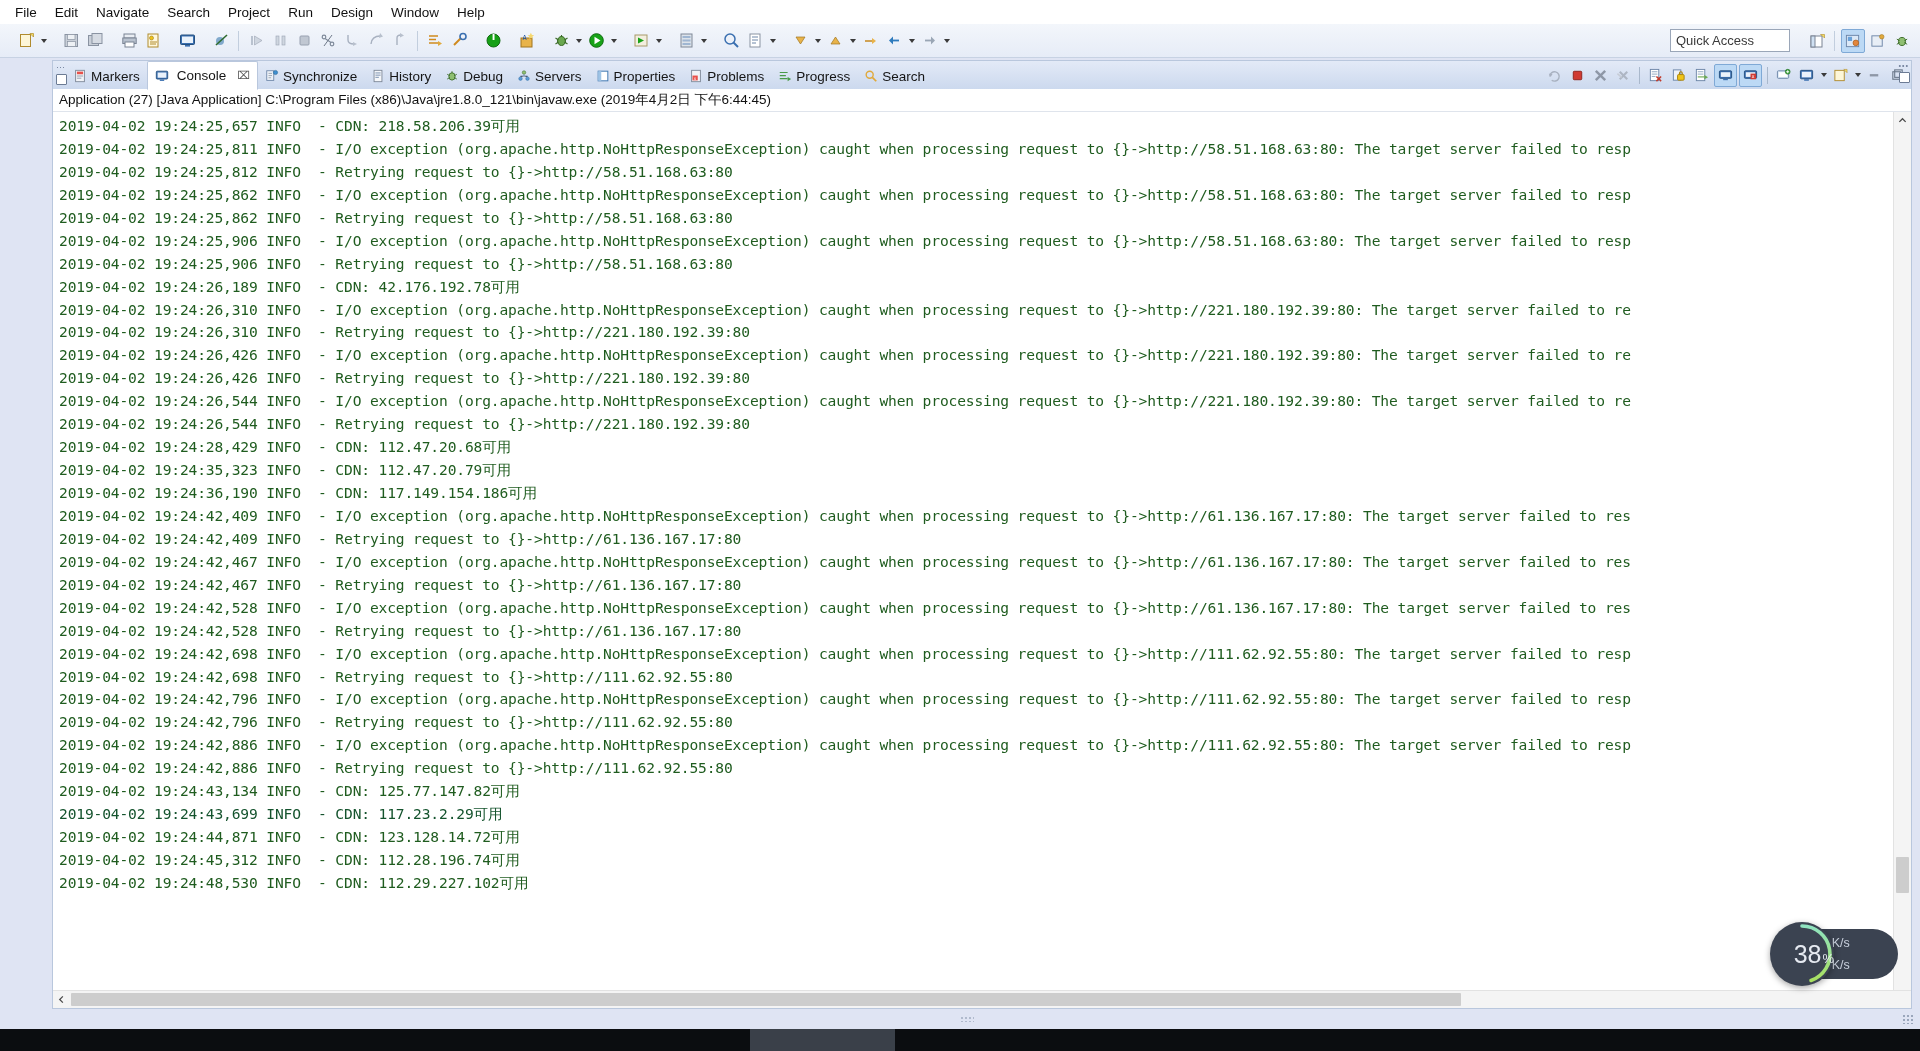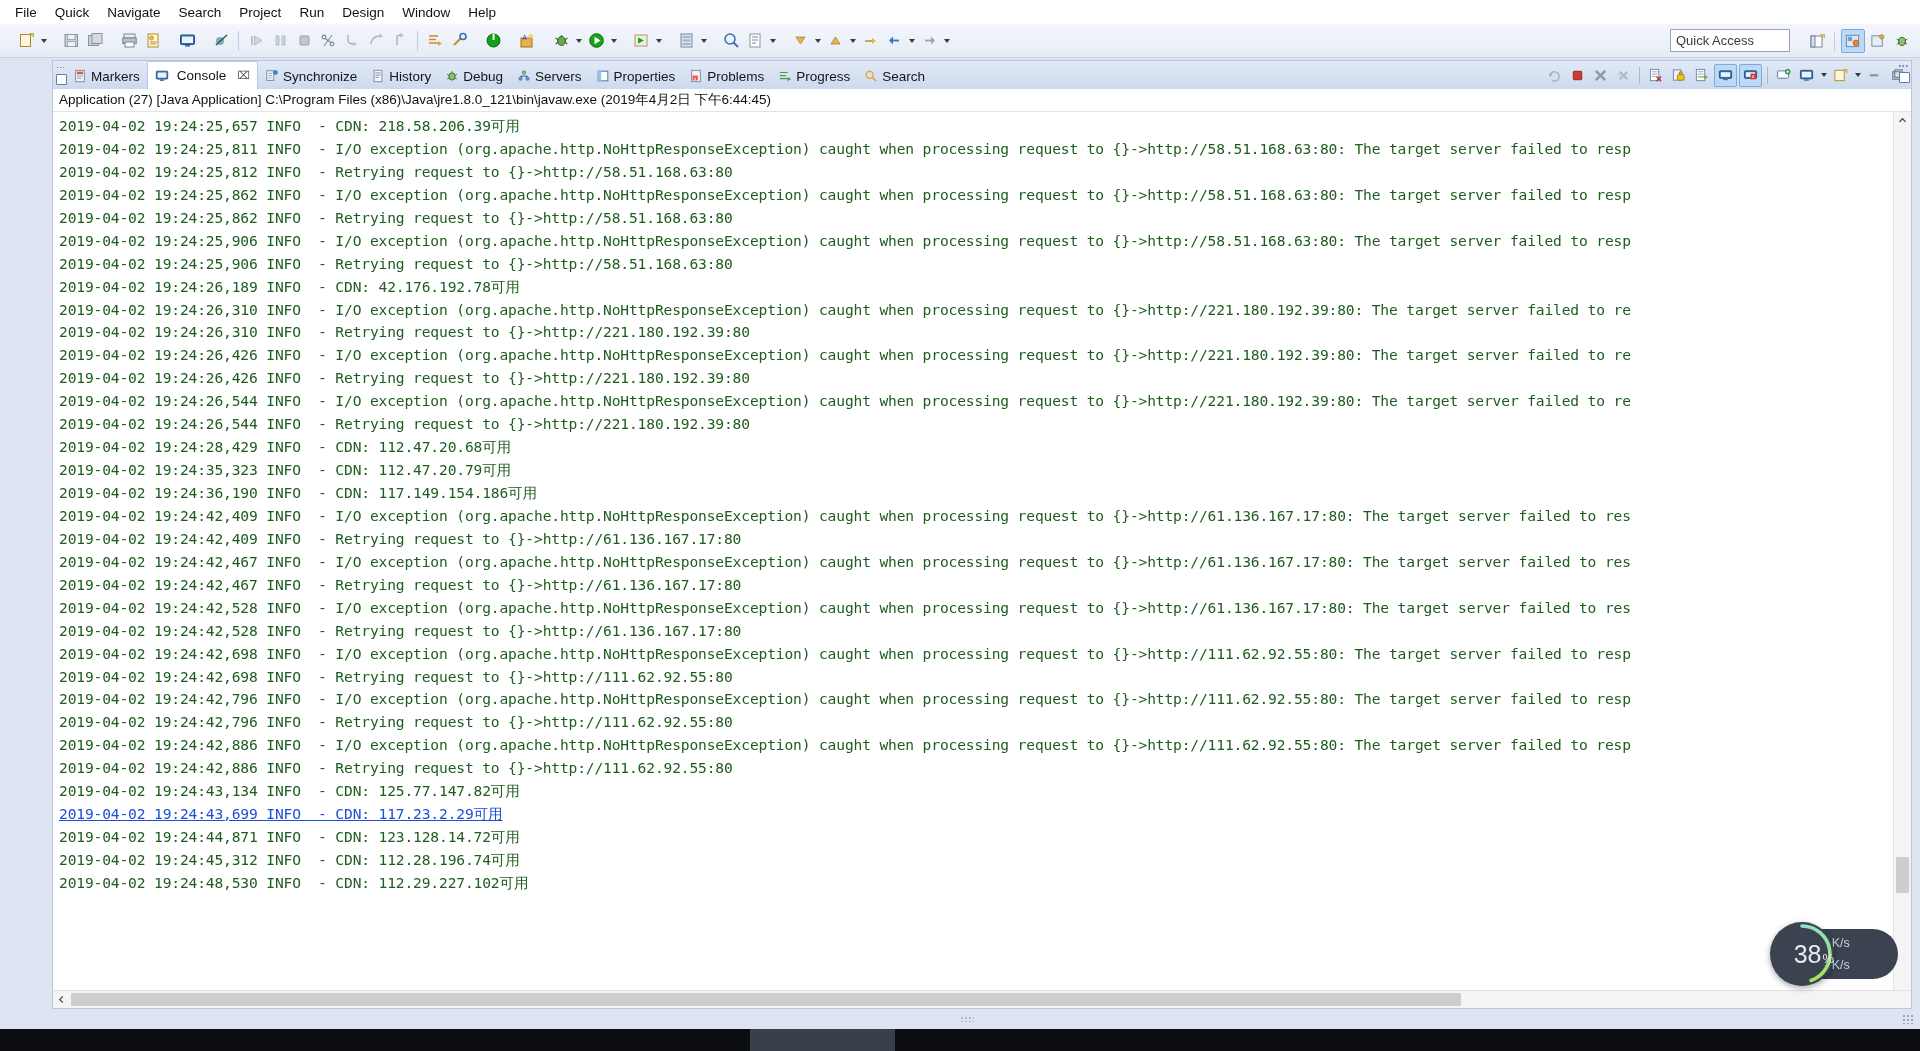--- a/index.html
+++ b/index.html
@@ -204,21 +204,21 @@
   .tb-seg{position:absolute;top:0;height:22px;background:#3a4049;}
 </style>
 </head>
 <body>
 
 <div class="app">
 
 
   <div class="menubar">
     <div class="menu-item">File</div>
-    <div class="menu-item">Quick</div>
+    <div class="menu-item">Edit</div>
     <div class="menu-item">Navigate</div>
     <div class="menu-item">Search</div>
     <div class="menu-item">Project</div>
     <div class="menu-item">Run</div>
     <div class="menu-item">Design</div>
     <div class="menu-item">Window</div>
     <div class="menu-item">Help</div>
   </div>
 
   <div class="toolbar">
@@ -686,21 +686,21 @@
               <div class="logline" style="color: rgb(31, 92, 31);">2019-04-02 19:24:42,467 INFO  - Retrying request to {}-&gt;http://61.136.167.17:80</div>
               <div class="logline" style="color: rgb(31, 92, 31);">2019-04-02 19:24:42,528 INFO  - I/O exception (org.apache.http.NoHttpResponseException) caught when processing request to {}-&gt;http://61.136.167.17:80: The target server failed to res</div>
               <div class="logline" style="color: rgb(31, 92, 31);">2019-04-02 19:24:42,528 INFO  - Retrying request to {}-&gt;http://61.136.167.17:80</div>
               <div class="logline" style="color: rgb(31, 92, 31);">2019-04-02 19:24:42,698 INFO  - I/O exception (org.apache.http.NoHttpResponseException) caught when processing request to {}-&gt;http://111.62.92.55:80: The target server failed to resp</div>
               <div class="logline" style="color: rgb(31, 92, 31);">2019-04-02 19:24:42,698 INFO  - Retrying request to {}-&gt;http://111.62.92.55:80</div>
               <div class="logline" style="color: rgb(31, 92, 31);">2019-04-02 19:24:42,796 INFO  - I/O exception (org.apache.http.NoHttpResponseException) caught when processing request to {}-&gt;http://111.62.92.55:80: The target server failed to resp</div>
               <div class="logline" style="color: rgb(31, 92, 31);">2019-04-02 19:24:42,796 INFO  - Retrying request to {}-&gt;http://111.62.92.55:80</div>
               <div class="logline" style="color: rgb(31, 92, 31);">2019-04-02 19:24:42,886 INFO  - I/O exception (org.apache.http.NoHttpResponseException) caught when processing request to {}-&gt;http://111.62.92.55:80: The target server failed to resp</div>
               <div class="logline" style="color: rgb(31, 92, 31);">2019-04-02 19:24:42,886 INFO  - Retrying request to {}-&gt;http://111.62.92.55:80</div>
               <div class="logline" style="color: rgb(31, 92, 31);">2019-04-02 19:24:43,134 INFO  - CDN: 125.77.147.82可用</div>
-              <div class="logline" style="color: #1d4ed8; text-decoration: underline;">2019-04-02 19:24:43,699 INFO  - CDN: 117.23.2.29可用</div>
+              <div class="logline" style="color: #14532d;">2019-04-02 19:24:43,699 INFO  - CDN: 117.23.2.29可用</div>
               <div class="logline" style="color: rgb(31, 92, 31);">2019-04-02 19:24:44,871 INFO  - CDN: 123.128.14.72可用</div>
               <div class="logline" style="color: rgb(31, 92, 31);">2019-04-02 19:24:45,312 INFO  - CDN: 112.28.196.74可用</div>
               <div class="logline" style="color: rgb(31, 92, 31);">2019-04-02 19:24:48,530 INFO  - CDN: 112.29.227.102可用</div>
             </div>
         </div>
         <div class="vscroll">
           <div class="vsarrow">
             <svg width="9" height="9" viewBox="0 0 10 10">
                 <polyline points="1.5,6.5 5,3 8.5,6.5" fill="none" stroke="#4a4a4a" stroke-width="1.4"></polyline>
               </svg>

